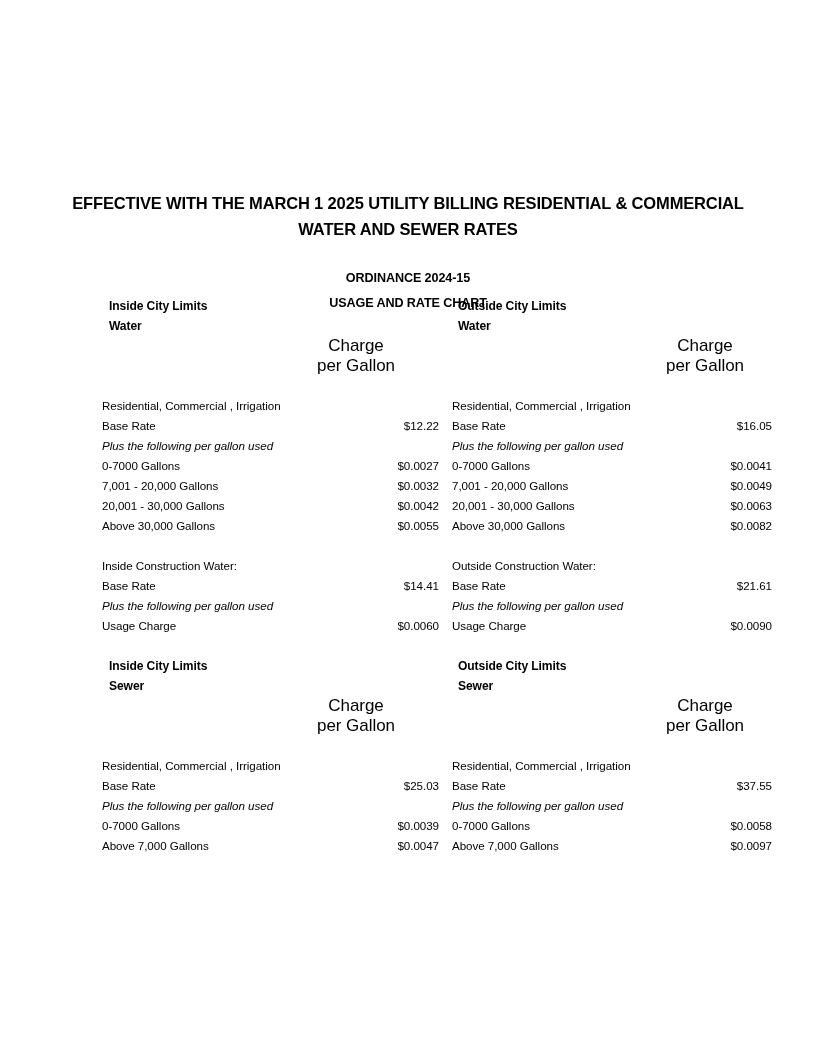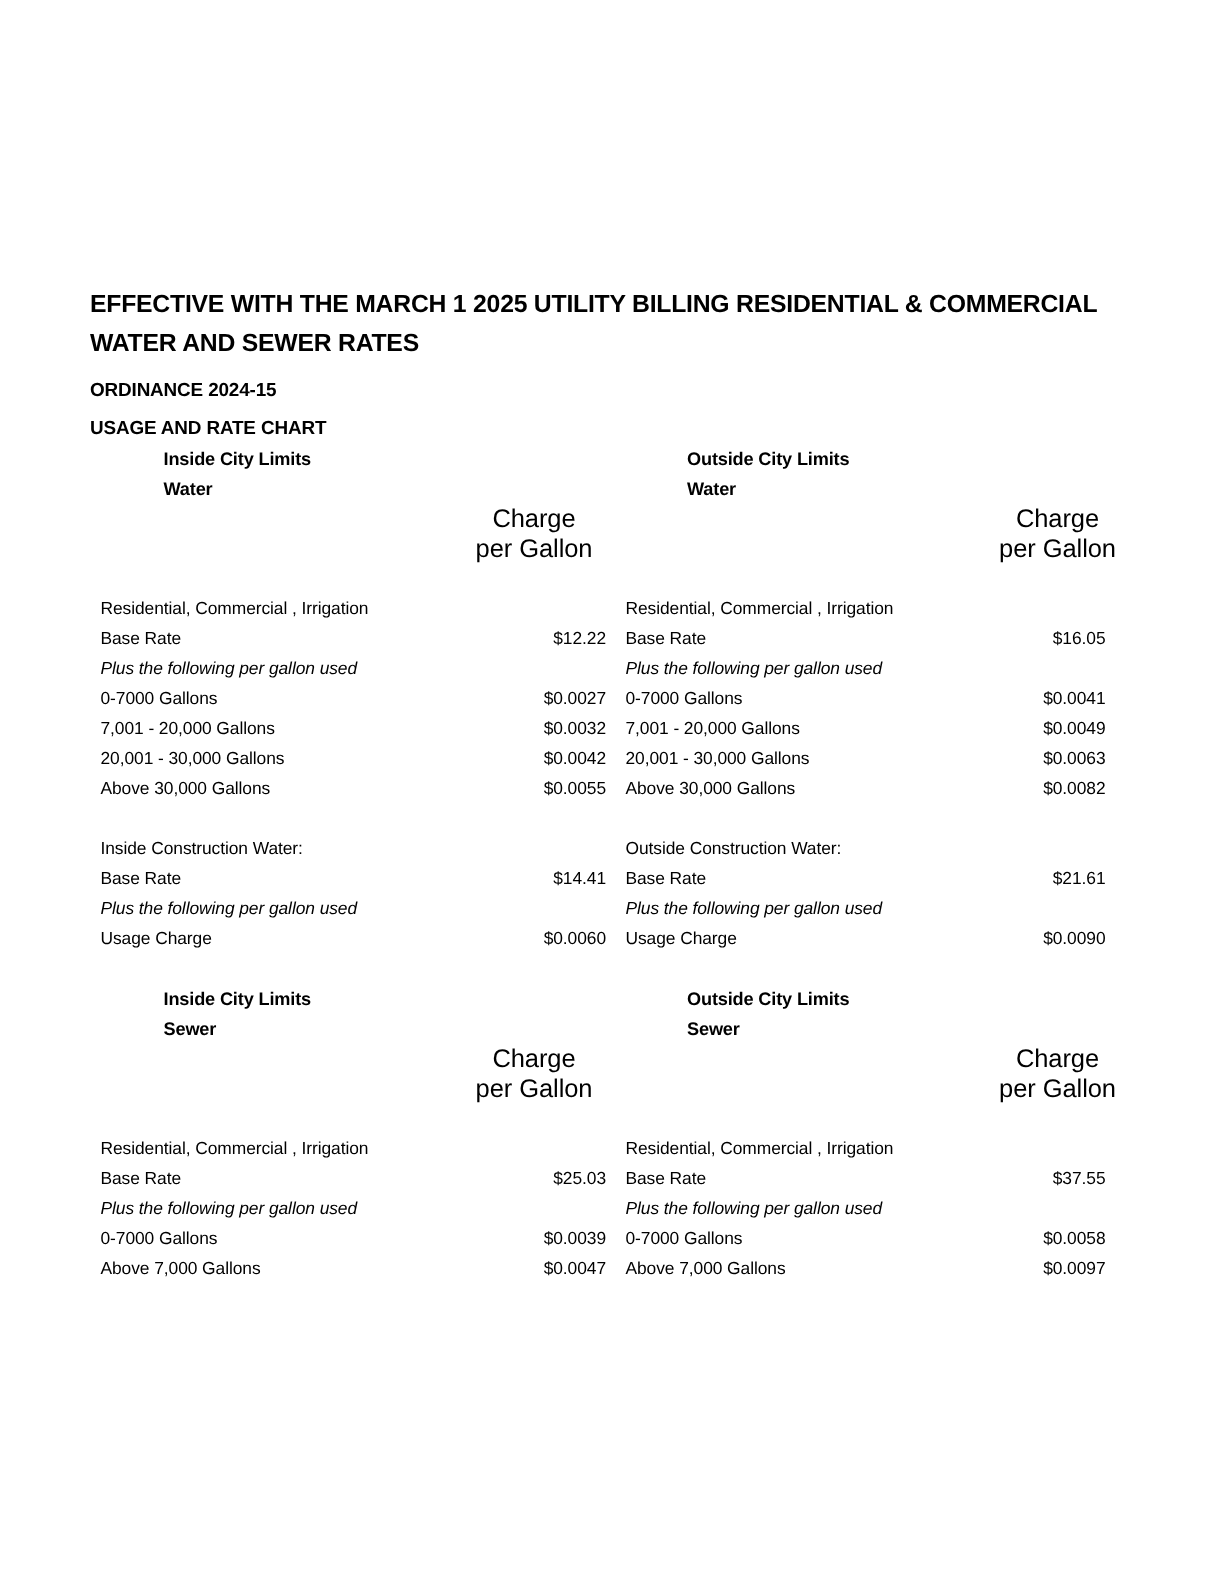--- a/index.html
+++ b/index.html
@@ -23,35 +23,35 @@
     width: 816px;
     height: 1056px;
   }
 
   
   .title-block {
     position: absolute;
     left: 60px;
     top: 190px;
     width: 696px;
-    text-align: left;
+    text-align: center;
   }
   .doc-title {
     font-size: 16.5px;
     font-weight: bold;
     line-height: 26px;
     letter-spacing: -0.15px;
   }
   .sub-title {
     font-size: 12.6px;
     font-weight: bold;
     line-height: 25px;
     letter-spacing: -0.1px;
   }
-  .sub-title.first { margin-top: 6px; }
+  .sub-title.first { margin-top: 24px; }
 
   
   .section {
     position: absolute;
     left: 0;
     width: 816px;
   }
   .section.water      { top: 296px; }
   .section.sewer      { top: 656px; }
 
@@ -80,20 +80,21 @@
     line-height: 20px;
     text-align: center;
     letter-spacing: -0.05px;
   }
   .cg.left  { left: 296px; width: 120px; }
   .cg.right { left: 645px; width: 120px; }
 
   
   .rows {
     position: relative;
+    margin-left: 35px;
   }
   .row {
     position: relative;
     height: 20px;
   }
   .cell {
     position: absolute;
     font-size: 11.6px;
     line-height: 20px;
     white-space: nowrap;

